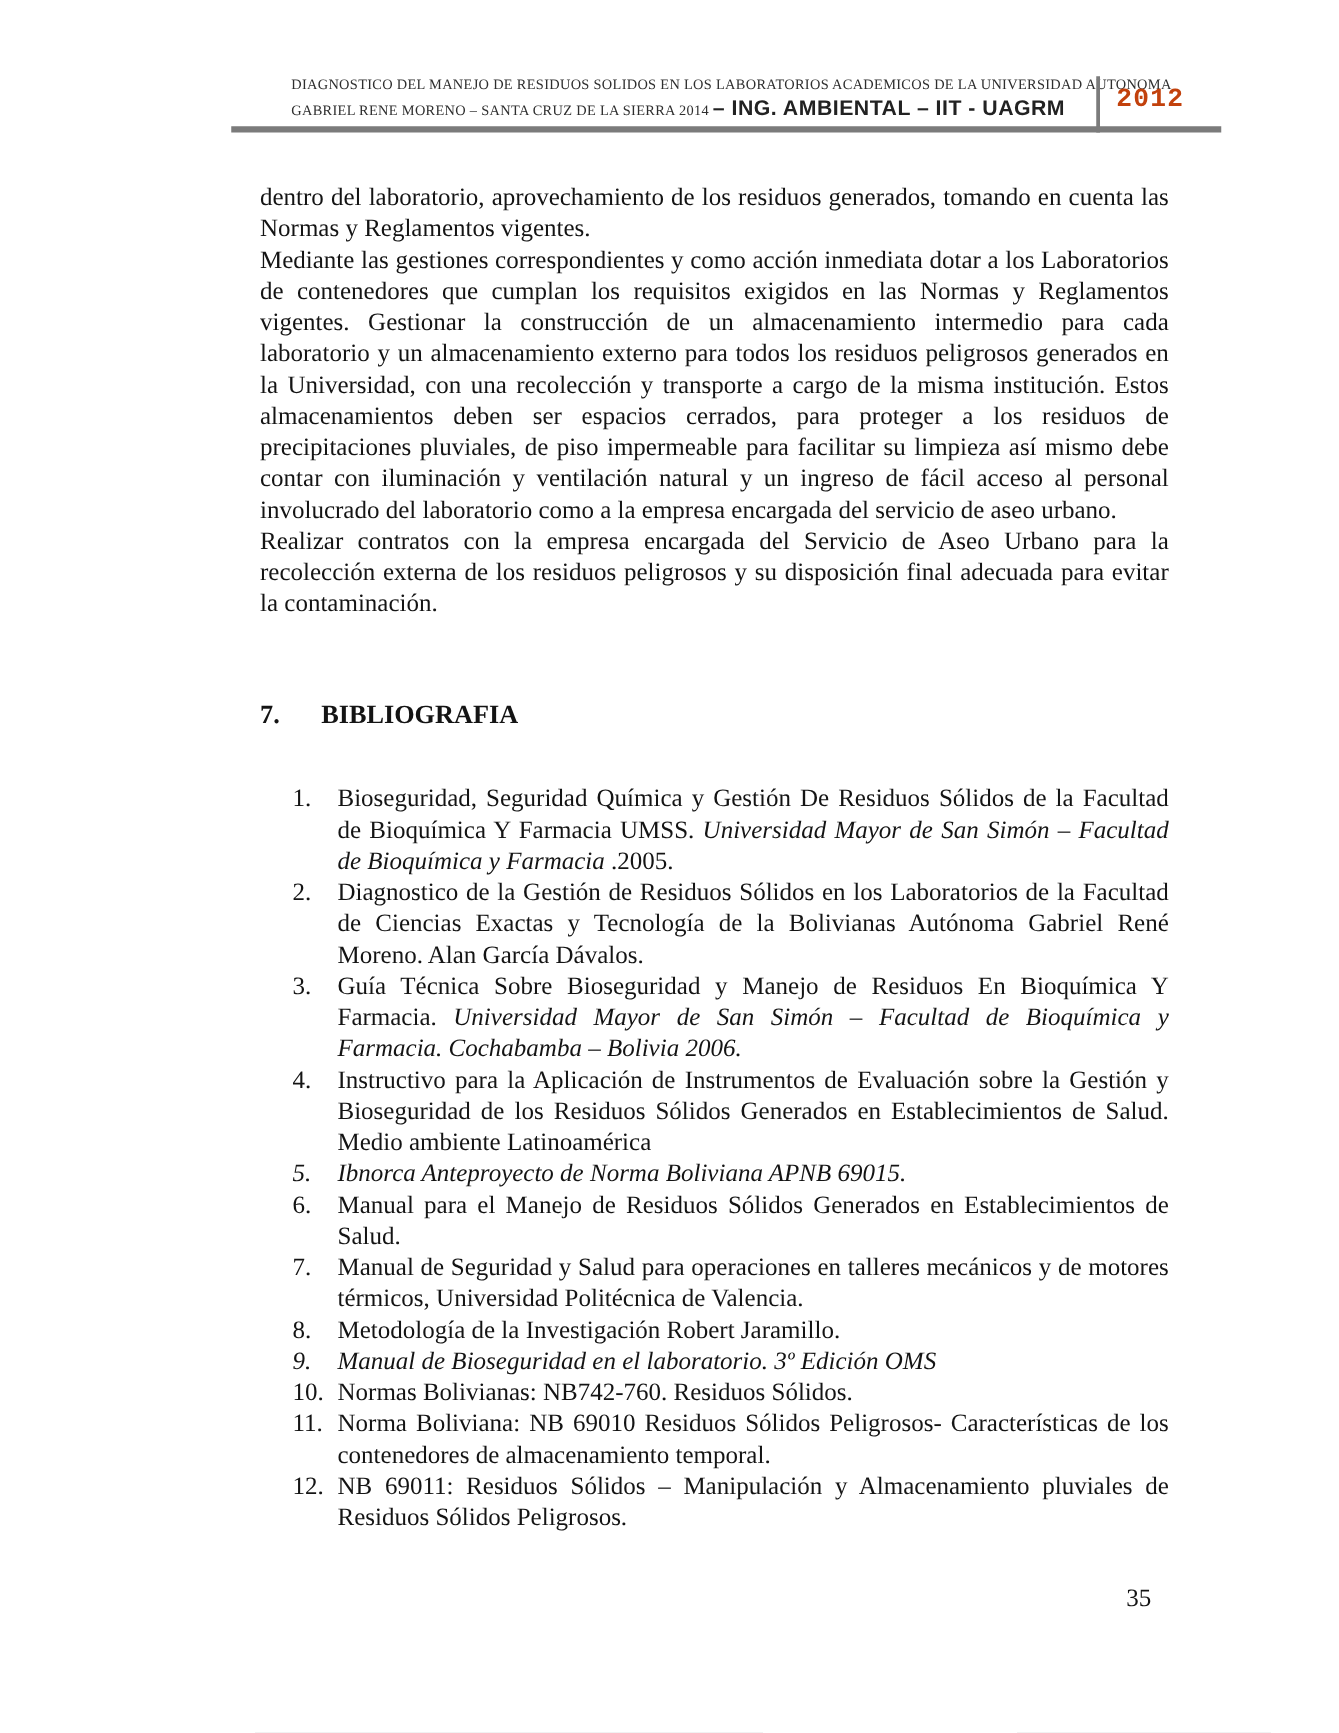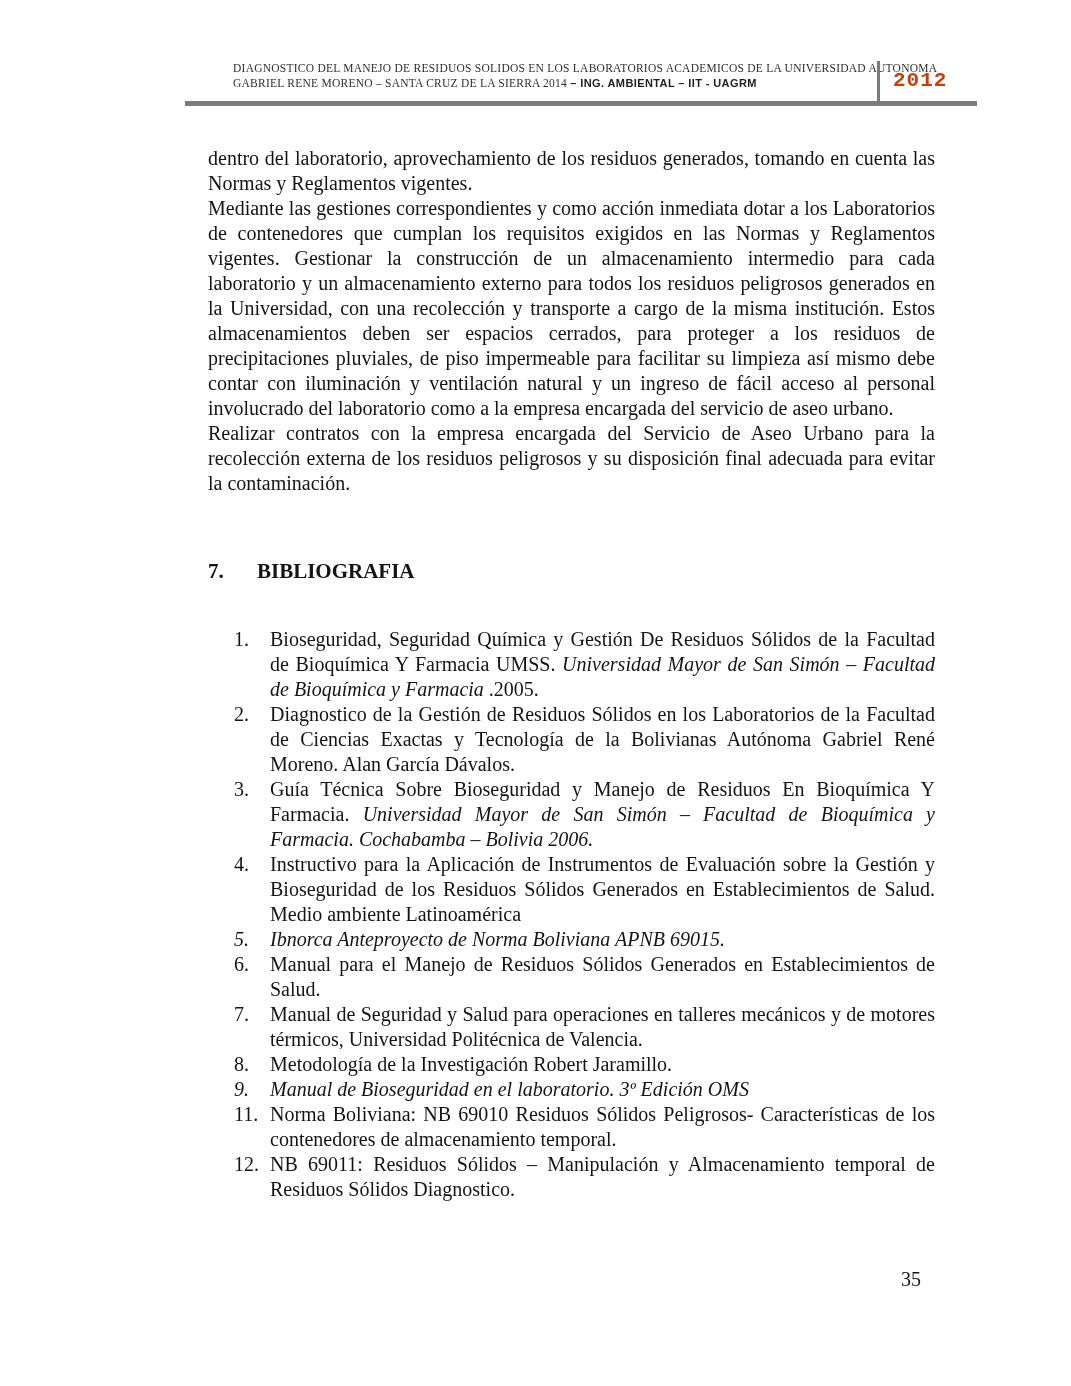--- a/index.html
+++ b/index.html
@@ -33,21 +33,21 @@
     margin-top: 3px;
     font-family: "Liberation Serif", serif;
     font-size: 11.5px;
     letter-spacing: 0.25px;
     color: #2e2e2e;
     white-space: nowrap;
   }
   .hdr-line2 .seg-bold {
     font-family: "Liberation Sans", sans-serif;
     font-weight: bold;
-    font-size: 11px;
+    font-size: 17px;
     letter-spacing: 0.4px;
     color: #222;
   }
   .hdr-year {
     position: absolute;
     left: 893px;
     top: 69px;
     font-family: Liberation Mono, monospace;
     font-weight: bold;
     font-size: 21px;
@@ -164,25 +164,29 @@
         </div>
         <div class="bib-item">
           <span class="bib-num">8.</span>
           <span class="bib-text"><span>Metodología de la Investigación Robert Jaramillo.</span></span>
         </div>
         <div class="bib-item">
           <span class="bib-num it">9.</span>
           <span class="bib-text"><span class="it">Manual de Bioseguridad en el laboratorio. 3º Edición OMS</span></span>
         </div>
         <div class="bib-item">
+          <span class="bib-num">10.</span>
+          <span class="bib-text"><span>Normas Bolivianas: NB742-760. Residuos Sólidos.</span></span>
+        </div>
+        <div class="bib-item">
           <span class="bib-num">11.</span>
           <span class="bib-text"><span>Norma Boliviana: NB 69010 Residuos Sólidos Peligrosos- Características de los contenedores de almacenamiento temporal.</span></span>
         </div>
         <div class="bib-item">
           <span class="bib-num">12.</span>
-          <span class="bib-text"><span>NB 69011: Residuos Sólidos – Manipulación y Almacenamiento temporal de Residuos Sólidos Diagnostico.</span></span>
+          <span class="bib-text"><span>NB 69011: Residuos Sólidos – Manipulación y Almacenamiento pluviales de Residuos Sólidos Peligrosos.</span></span>
         </div>
       </div>
   </div>
 
   <div class="pageno">35</div>
 
 </div>
 
 </body></html>

